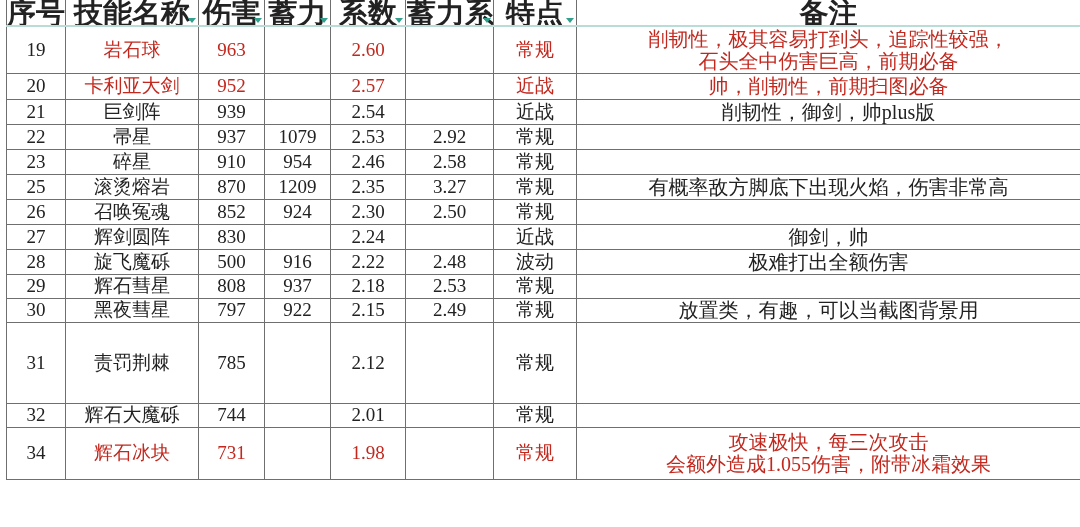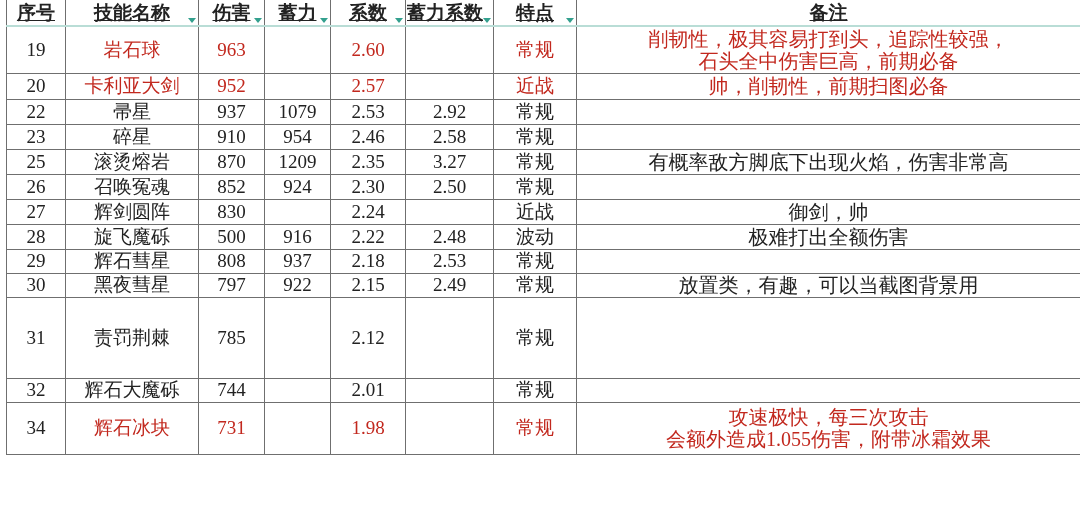--- a/index.html
+++ b/index.html
@@ -31,25 +31,24 @@
     text-align:center;
     vertical-align:middle;
     overflow:hidden;
   }
   thead tr{height:26px;}
   thead th{
     position:relative;
     border-top:none;
     border-bottom:2px solid var(--header-rule);
     font-weight:bold;
-    font-size:19px;
+    font-size:29px;
     line-height:24px;
     white-space:nowrap;
     background:var(--background);
-    text-decoration:underline;
   }
   thead th.h5{text-align:left;padding-left:1px;}
   .flt{
     position:absolute;right:2px;bottom:2px;
     width:0;height:0;
     border-left:4px solid transparent;
     border-right:4px solid transparent;
     border-top:5px solid var(--filter-icon);
   }
   td{font-size:19px;line-height:22px;}
@@ -110,20 +109,30 @@
           <td class="c0">20</td>
           <td class="c1">卡利亚大剑</td>
           <td class="c2">952</td>
           <td class="c3"></td>
           <td class="c4">2.57</td>
           <td class="c5"></td>
           <td class="c6">近战</td>
           <td class="c7">帅，削韧性，前期扫图必备</td>
         </tr>
         <tr style="height: 25px;">
+          <td class="c0">21</td>
+          <td class="c1">巨剑阵</td>
+          <td class="c2">939</td>
+          <td class="c3"></td>
+          <td class="c4">2.54</td>
+          <td class="c5"></td>
+          <td class="c6">近战</td>
+          <td class="c7">削韧性，御剑，帅plus版</td>
+        </tr>
+        <tr style="height: 25px;">
           <td class="c0">22</td>
           <td class="c1">帚星</td>
           <td class="c2">937</td>
           <td class="c3">1079</td>
           <td class="c4">2.53</td>
           <td class="c5">2.92</td>
           <td class="c6">常规</td>
           <td class="c7"></td>
         </tr>
         <tr style="height: 25px;">

